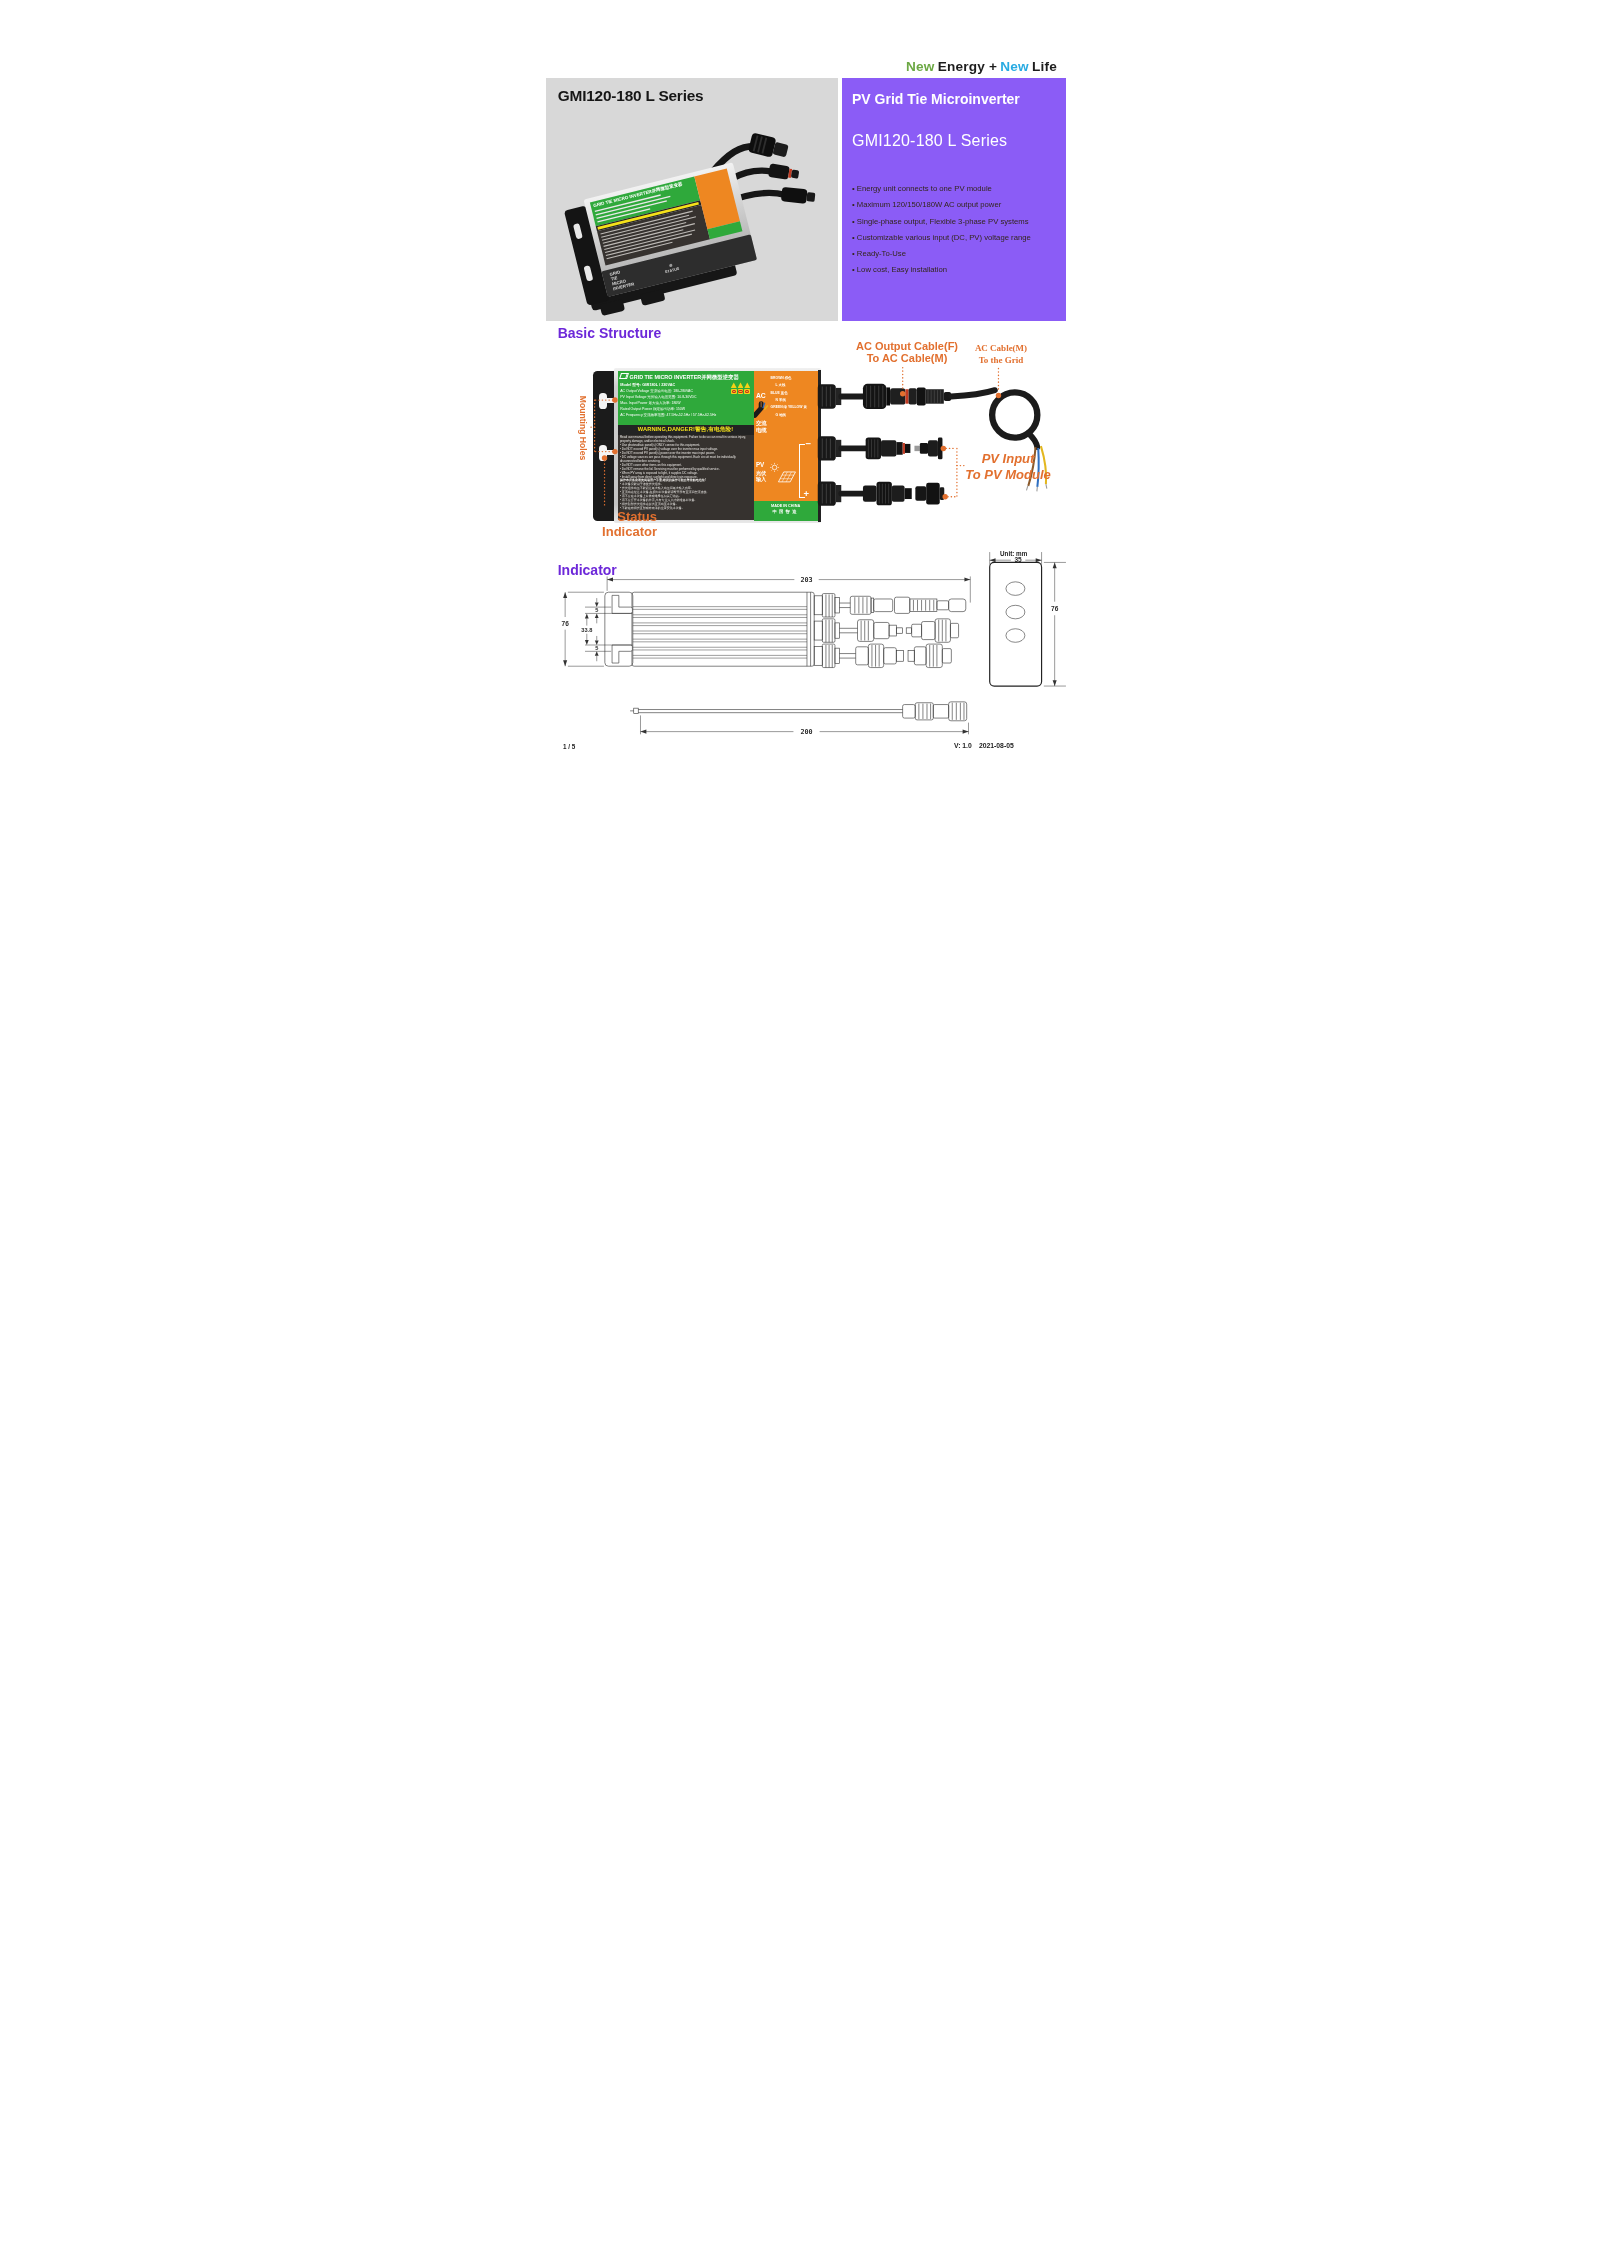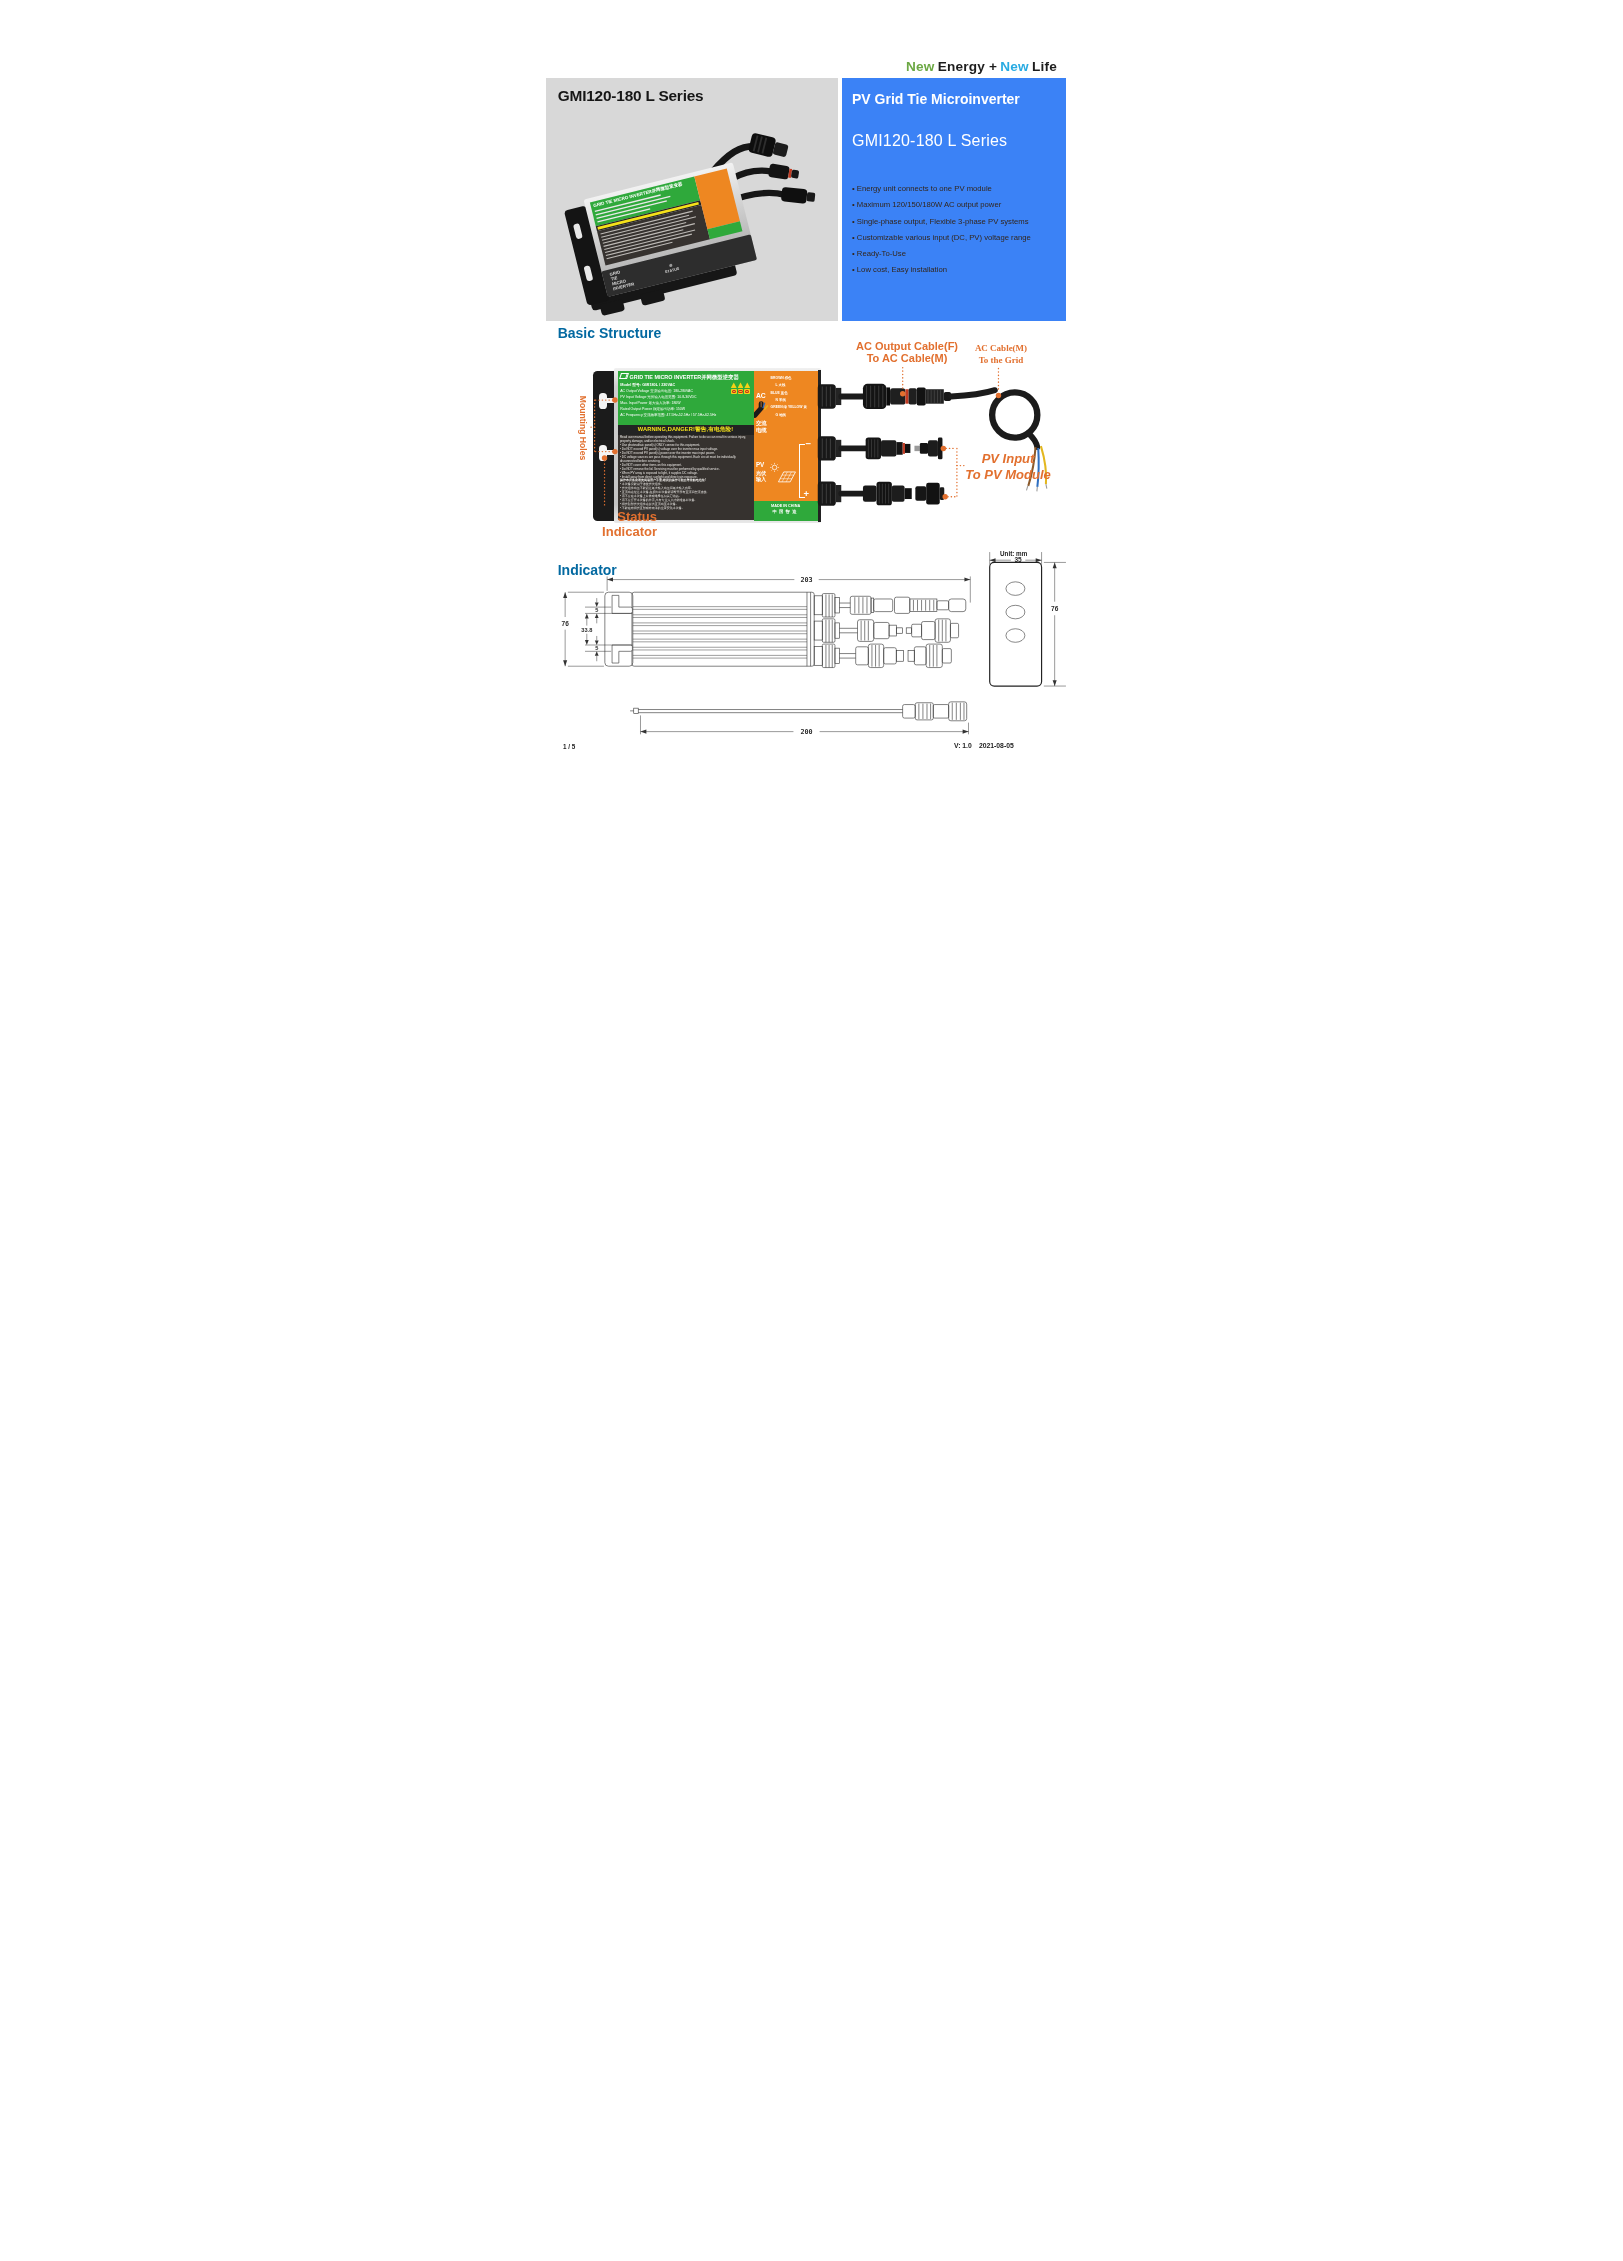--- a/index.html
+++ b/index.html
@@ -9,29 +9,29 @@
   
   .tagline{position:absolute;top:51px;right:25px;font-size:13.6px;font-weight:bold;letter-spacing:0.2px;}
   .tagline .g{color:#6CA844;} .tagline .b{color:#29ABE2;} .tagline .d{color:#1d1d1d;}
   .tagline span{margin-left:3.2px;}
 
   
   .hero-left{position:absolute;left:5px;top:70px;width:292px;height:243px;background:#D8D8D8;}
   .hero-left h1{position:absolute;left:11.8px;top:9px;margin:0;font-size:15.4px;font-weight:bold;color:#161616;letter-spacing:-0.2px;}
   .photo-svg{position:absolute;left:3.6px;top:40px;}
 
-  .hero-right{position:absolute;left:301px;top:70px;width:224px;height:243px;background:#3b82f6;}
+  .hero-right{position:absolute;left:301px;top:70px;width:224px;height:243px;background:#8b5cf6;}
   .hero-right h2{position:absolute;left:10px;top:12.7px;margin:0;font-size:14px;font-weight:bold;color:#ffffff;}
   .hero-right h3{position:absolute;left:10px;top:54px;margin:0;font-size:16px;font-weight:normal;color:#ffffff;letter-spacing:0.2px;}
   .features{position:absolute;left:10px;top:103px;margin:0;padding:0;list-style:none;}
   .features li{font-size:7.7px;line-height:16.3px;color:#33261C;}
   .features li::before{content:"• ";}
 
   
-  .sec-h{position:absolute;left:16.7px;margin:0;font-size:14px;font-weight:bold;color:#0369a1;}
+  .sec-h{position:absolute;left:16.7px;margin:0;font-size:14px;font-weight:bold;color:#6d28d9;}
   #bs-h{top:317px;} #dim-h{top:554px;}
 
   
   .bs-device{position:absolute;left:52px;top:360px;width:228px;height:155px;z-index:1;}
   .flange{position:absolute;left:0;top:2.7px;width:28px;height:150px;background:#1b1b1b;border-radius:4.5px 0 0 4.5px;}
   .keyhole{position:absolute;left:6.3px;width:8.1px;height:16.3px;background:#f4f4f4;border-radius:3.6px;}
   .keyhole .arm{position:absolute;left:7.2px;top:5.4px;width:10px;height:5.4px;background:#f4f4f4;border-radius:0 2.3px 2.3px 0;}
   #kh1{top:22px;} #kh2{top:74px;}
   .bs-body{position:absolute;left:21px;top:0;width:207px;height:155px;background:linear-gradient(#f1f1f1,#cfcfcf 12%,#c3c3c3 88%,#e9e9e9);border-radius:1.8px;}
   .endcap{position:absolute;right:0;top:1.8px;width:3.2px;height:152px;background:#222;}

